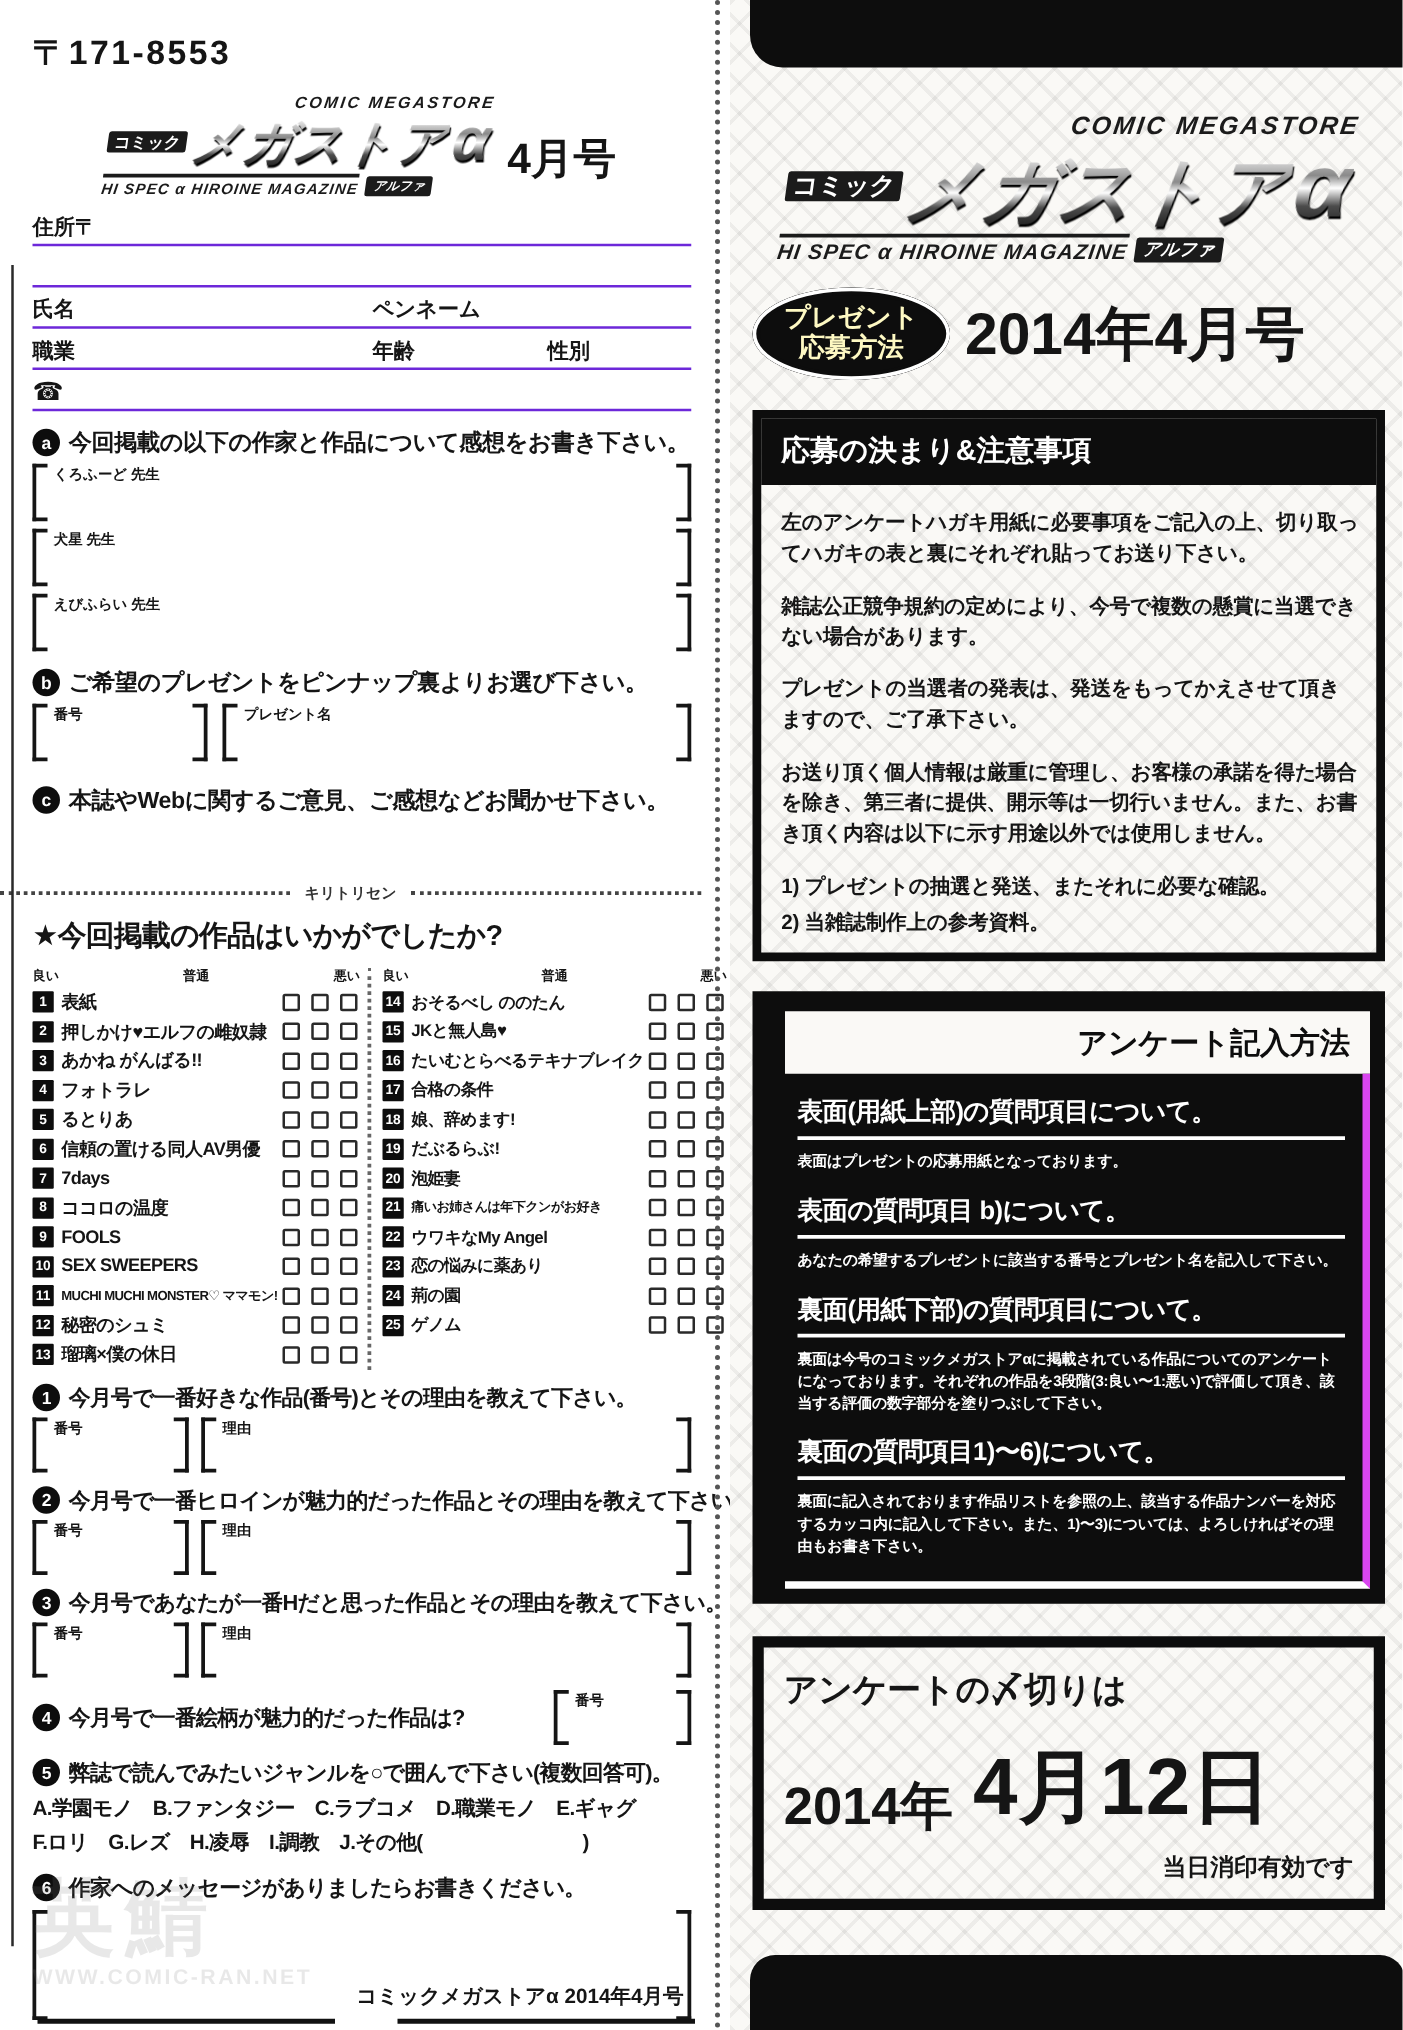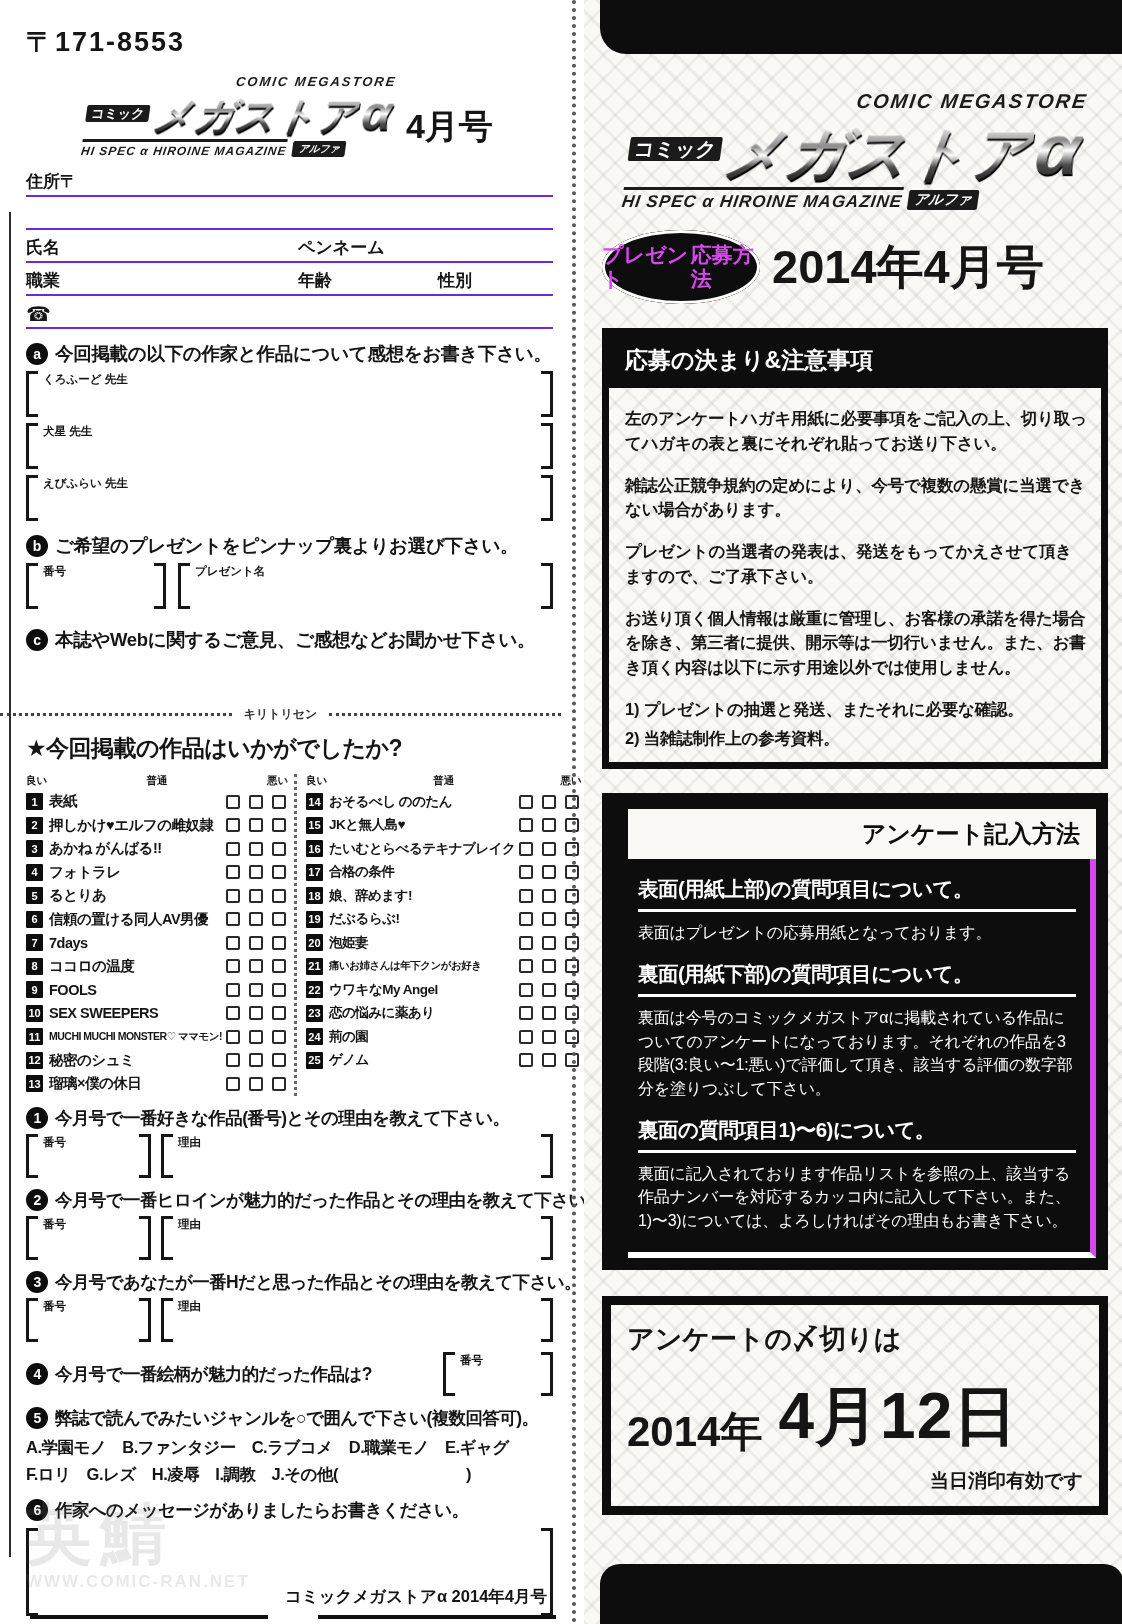--- a/index.html
+++ b/index.html
@@ -93,34 +93,34 @@
 .lfooter{position:absolute;right:14px;bottom:16px;font-size:16.5px;font-weight:700}
 .wm{position:absolute;left:26px;bottom:34px;opacity:.16;color:#777;line-height:1}
 .wm-logo{font-size:66px;font-weight:900;letter-spacing:8px}
 .wm-url{font-size:17px;font-weight:800;letter-spacing:2px;margin-top:6px}
 .bline1{position:absolute;left:30px;bottom:5px;width:238px;border-top:4px solid #111}
 .bline2{position:absolute;left:318px;bottom:5px;width:238px;border-top:4px solid #111}
 
 
 .rlogo{text-align:center;margin:6px 0 18px}
 .badgerow{display:flex;align-items:center;gap:12px;margin:8px 0 24px}
-.oval{width:158px;height:74px;min-width:158px;background:#0d0d0d;border-radius:50%;color:#d946ef;display:flex;flex-direction:row;align-items:center;justify-content:center;font-size:21px;font-weight:800;line-height:1.15;box-shadow:inset 0 0 0 3px #fff,inset 0 0 0 6px #0d0d0d}
+.oval{width:158px;height:74px;min-width:158px;background:#0d0d0d;border-radius:50%;color:#fef9c3;display:flex;flex-direction:column;align-items:center;justify-content:center;font-size:21px;font-weight:800;line-height:1.15;box-shadow:inset 0 0 0 3px #fff,inset 0 0 0 6px #0d0d0d}
 .rissue{font-size:47px;font-weight:900;letter-spacing:0}
 
 .rules{border:7px solid #0d0d0d;margin-bottom:24px}
 .rules-title{background:#0d0d0d;color:#fff;font-size:23px;font-weight:700;padding:10px 16px 12px}
 .rules-body{padding:18px 14px 8px 16px}
 .rules-body p{font-size:16.5px;font-weight:600;line-height:1.5;margin-bottom:17px;letter-spacing:-.2px}
 .rules-body .note{margin-bottom:4px}
 
 .howto{background:#0d0d0d;padding:16px 12px 12px 14px;margin-bottom:26px}
 .howto-title{background:#faf9f6;color:#0d0d0d;text-align:right;font-size:24px;font-weight:800;padding:9px 16px;margin-left:12px}
 .howto-wrap{border-right:6px solid #d946ef;border-bottom:6px solid #fff;padding:16px 14px 4px 10px;margin-left:12px}
 .hsec h3{color:#fff;font-size:20.5px;font-weight:800;border-bottom:3px solid #fff;padding-bottom:6px;margin-bottom:9px;letter-spacing:-.5px}
-.hsec p{color:#fff;font-size:16px;font-weight:400;line-height:1.48;margin-bottom:15px;letter-spacing:-.2px}
+.hsec p{color:#fff;font-size:12px;font-weight:700;line-height:1.48;margin-bottom:15px;letter-spacing:-.2px}
 
 .deadline{border:9px solid #0d0d0d;padding:16px 16px 12px;margin-bottom:18px}
 .dl-lead{font-size:27px;font-weight:800}
 .dl-date{display:flex;align-items:flex-end;gap:16px;margin:16px 0 8px}
 .dl-year{font-size:42px;font-weight:800}
 .dl-day{font-size:64px;font-weight:900;letter-spacing:1px}
 .dl-note{text-align:right;font-size:19px;font-weight:700;margin-top:2px}
 </style>
 </head>
 <body>
@@ -614,20 +614,24 @@
   </div>
 
   <div class="howto">
     <div class="howto-title">アンケート記入方法</div>
     <div class="howto-wrap">
       <div class="hsec">
         <h3>表面(用紙上部)の質問項目について。</h3>
         <p>表面はプレゼントの応募用紙となっております。</p>
       </div>
       <div class="hsec">
+        <h3>表面の質問項目 b)について。</h3>
+        <p>あなたの希望するプレゼントに該当する番号とプレゼント名を記入して下さい。</p>
+      </div>
+      <div class="hsec">
         <h3>裏面(用紙下部)の質問項目について。</h3>
         <p>裏面は今号のコミックメガストアαに掲載されている作品についてのアンケートになっております。それぞれの作品を3段階(3:良い〜1:悪い)で評価して頂き、該当する評価の数字部分を塗りつぶして下さい。</p>
       </div>
       <div class="hsec">
         <h3>裏面の質問項目1)〜6)について。</h3>
         <p>裏面に記入されております作品リストを参照の上、該当する作品ナンバーを対応するカッコ内に記入して下さい。また、1)〜3)については、よろしければその理由もお書き下さい。</p>
       </div>
     </div>
   </div>
 

